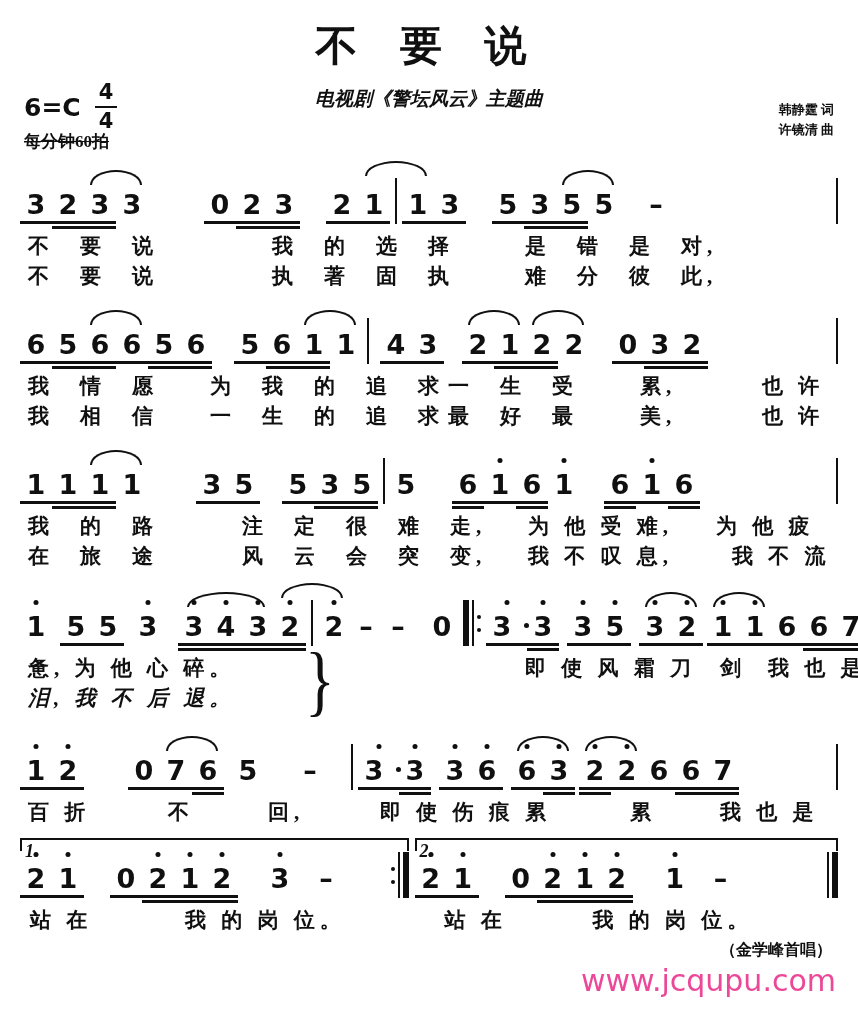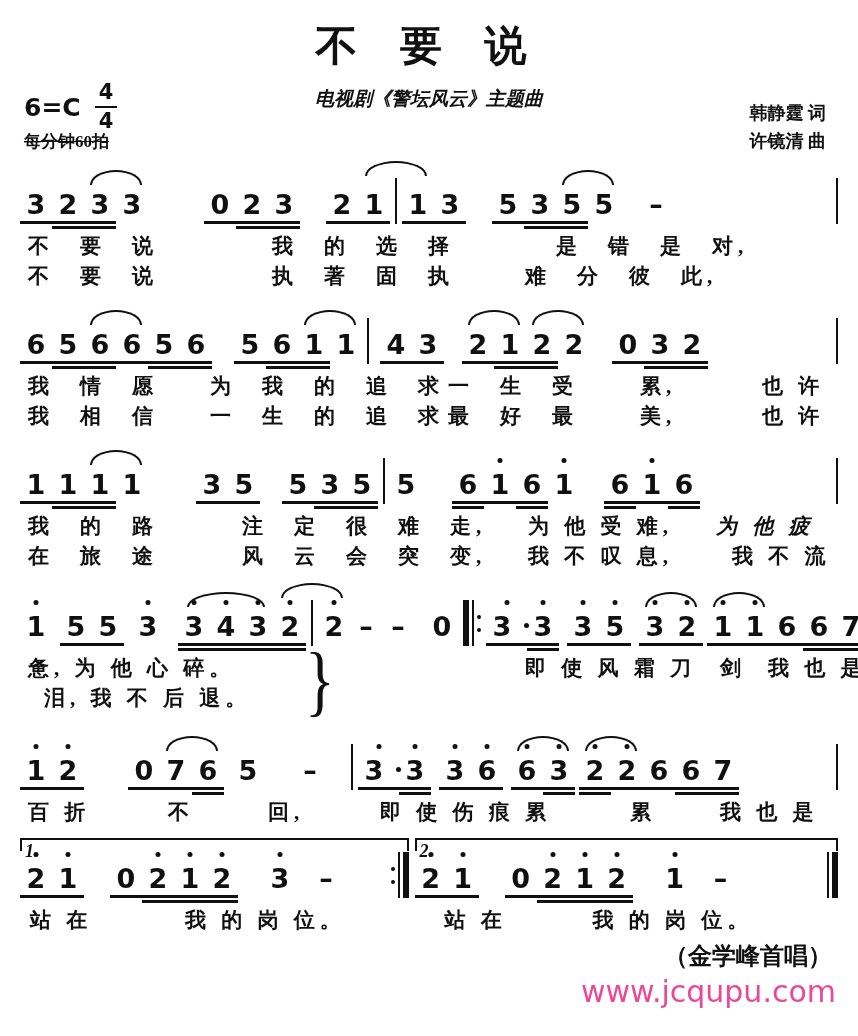--- a/index.html
+++ b/index.html
@@ -14,21 +14,21 @@
   .subtitle{position:absolute;left:0;right:0;top:78px;text-align:center;
             font-size:19px;font-weight:bold;font-style:italic;}
   .keyrow{position:absolute;left:4px;top:74px;display:flex;align-items:center;gap:14px;
           font-family:"DejaVu Sans",sans-serif;font-weight:bold;font-size:25px;}
   .frac{display:inline-flex;flex-direction:column;align-items:center;line-height:1;
         font-size:21px;font-weight:bold;}
   .frac .ft{border-bottom:2px solid #101010;padding:0 4px 3px;}
   .frac .fb{padding-top:3px;}
   .tempo{position:absolute;left:4px;top:122px;font-size:17px;font-weight:bold;
          text-decoration:line-through;}
-  .credits{position:absolute;right:12px;top:92px;font-size:18px;font-weight:bold;
+  .credits{position:absolute;right:4px;top:92px;font-size:13px;font-weight:bold;
            line-height:1.55;text-align:right;}
 
   
   .system{position:relative;}
   .sys-notes{display:flex;align-items:flex-end;height:66px;box-sizing:border-box;
              padding:22px 0 8px 0;}
   .n{position:relative;min-width:32px;height:34px;display:inline-flex;align-items:center;
      justify-content:center;font-family:"DejaVu Sans",sans-serif;font-weight:bold;
      font-size:27px;border-bottom:3px solid transparent;box-sizing:content-box;}
   .n.u1,.n.u2{border-bottom-color:#101010;}
@@ -59,21 +59,21 @@
   .endings{display:flex;gap:6px;}
   .ending{position:relative;border-top:2px solid #101010;box-sizing:border-box;}
   .e1{flex:0 0 47.5%;}
   .e2{flex:1 1 auto;}
   .ending .tickL{position:absolute;left:0;top:-2px;width:2px;height:13px;background:#101010;}
   .ending .tickR{position:absolute;right:0;top:-2px;width:2px;height:13px;background:#101010;}
   .vlabel{position:absolute;left:5px;top:1px;font-style:italic;font-size:18px;font-weight:bold;}
 
   
   .footer{position:relative;margin-top:4px;}
-  .premiere{text-align:right;font-size:24px;font-weight:bold;padding-right:6px;}
+  .premiere{text-align:right;font-size:16px;font-weight:bold;padding-right:6px;}
   .watermark{text-align:right;font-size:30px;color:#ec4899;
              font-family:"DejaVu Sans",sans-serif;padding-right:2px;margin-top:2px;}
 
   .mt14{margin-top:14px;} .mt16{margin-top:16px;} .mt18{margin-top:18px;} .mt10{margin-top:10px;}
 </style>
 </head>
 <body>
 
 <div class="sheet">
   <div class="header">
@@ -125,21 +125,21 @@
           </span>
           <span class="sp" style="width: 20px;"></span>
           <span class="n dash">–</span>
           <span class="bl last">
             <span class="thin"></span>
           </span>
         </div>
         <div class="lyr">
           <span style="left: 8px;">不　要　说</span>
           <span style="left: 252px;">我　的　选　择</span>
-          <span style="left: 505px; margin-left: 31px;">是　错　是　对,</span>
+          <span style="left: 505px;">是　错　是　对,</span>
         </div>
         <div class="lyr">
           <span style="left: 8px;">不　要　说</span>
           <span style="left: 252px;">执　著　固　执</span>
           <span style="left: 505px;">难　分　彼　此,</span>
         </div>
       </div>
       <div class="system mt14">
         <div class="sys-notes">
           <span class="n u1">6</span>
@@ -224,21 +224,21 @@
           <span class="n u1">1<i class="od"></i></span>
           <span class="n u2">6</span>
           <span class="bl last">
             <span class="thin"></span>
           </span>
         </div>
         <div class="lyr">
           <span style="left: 8px;">我　的　路</span>
           <span style="left: 222px;">注　定　很　难　走,</span>
           <span style="left: 508px;">为 他 受 难,</span>
-          <span style="left: 696px; font-style: italic;">为 他 疲</span>
+          <span style="left: 696px;">为 他 疲</span>
         </div>
         <div class="lyr">
           <span style="left: 8px;">在　旅　途</span>
           <span style="left: 222px;">风　云　会　突　变,</span>
           <span style="left: 508px;">我 不 叹 息,</span>
           <span style="left: 712px;">我 不 流</span>
         </div>
       </div>
       <div class="system mt16">
         <div class="sys-notes">
@@ -292,21 +292,21 @@
           <span class="n u2">6</span>
           <span class="n u2">7</span>
         </div>
         <div class="lyr">
           <span style="left: 8px;">惫, 为 他 心 碎。</span>
           <span style="left: 505px;">即 使 风 霜 刀</span>
           <span style="left: 700px;">剑</span>
           <span style="left: 748px;">我 也 是</span>
         </div>
         <div class="lyr">
-          <span style="left: 24px;">泪, 我 不 后 退。</span>
+          <span style="left: 8px; font-style: italic;">泪, 我 不 后 退。</span>
         </div>
         <span class="brace" style="left: 285px; top: 62px;">}</span>
       </div>
       <div class="system mt18">
         <div class="sys-notes">
           <span class="n u1">1<i class="od"></i></span>
           <span class="n u1">2<i class="od"></i></span>
           <span class="sp" style="width: 44px;"></span>
           <span class="n u1">0</span>
           <span class="sg">

